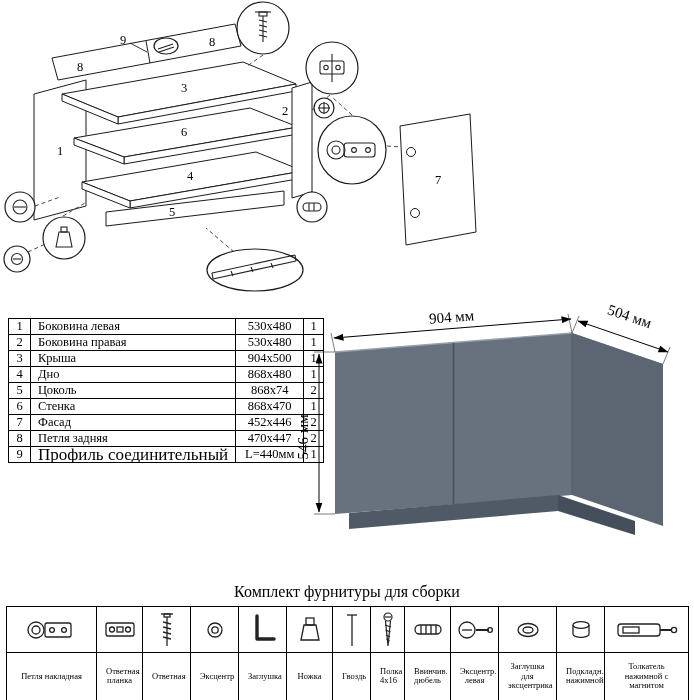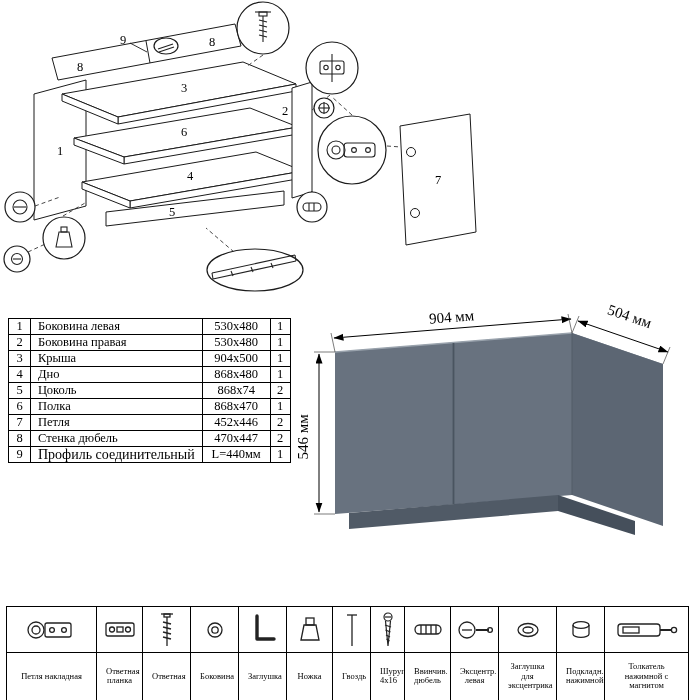--- a/index.html
+++ b/index.html
@@ -174,39 +174,39 @@
           <td class="c">1</td>
         </tr>
     <tr>
           <td class="c">5</td>
           <td>Цоколь</td>
           <td class="c">868x74</td>
           <td class="c">2</td>
         </tr>
     <tr>
           <td class="c">6</td>
-          <td>Полка</td>
+          <td>Стенка</td>
           <td class="c">868x470</td>
           <td class="c">1</td>
         </tr>
     <tr>
           <td class="c">7</td>
-          <td>Петля</td>
+          <td>Фасад</td>
           <td class="c">452x446</td>
           <td class="c">2</td>
         </tr>
     <tr>
           <td class="c">8</td>
-          <td>Стенка дюбель</td>
+          <td>Петля задняя</td>
           <td class="c">470x447</td>
           <td class="c">2</td>
         </tr>
     <tr>
           <td class="c">9</td>
-          <td style="font-size:14px">Профиль соединительный</td>
+          <td style="font-size:17px">Профиль соединительный</td>
           <td class="c">L=440мм</td>
           <td class="c">1</td>
         </tr>
   </tbody>
     </table>
 
   <svg class="abs" style="left:295px;top:282px" width="399" height="300" viewBox="0 0 399 300">
     <defs>
       <marker id="arr" markerWidth="11" markerHeight="8" refX="9.5" refY="3.5" orient="auto-start-reverse" markerUnits="userSpaceOnUse">
         <path d="M0,0 L10,3.5 L0,7 Z" fill="#000"></path>
@@ -234,20 +234,21 @@
       <line x1="40" y1="70" x2="19" y2="70"></line>
         <line x1="40" y1="232" x2="19" y2="232"></line>
     </g>
     <g font-size="15" fill="#000" text-anchor="middle">
       <text x="157" y="40" transform="rotate(-4.6 157 40)">904 мм</text>
       <text x="333" y="39" transform="rotate(18.8 333 39)">504 мм</text>
       <text x="13" y="155" transform="rotate(-90 13 155)">546 мм</text>
     </g>
   </svg>
 
+  <div class="hw-title">Комплект фурнитуры для сборки</div>
 
   <table class="hw">
     <colgroup>
       <col style="width:90px">
         <col style="width:46px">
         <col style="width:48px">
         <col style="width:48px">
       <col style="width:48px">
         <col style="width:46px">
         <col style="width:38px">
@@ -359,25 +360,25 @@
           <rect x="11" y="18" width="16" height="6"></rect>
           <line x1="48" y1="21" x2="60" y2="21" stroke-width="2"></line>
               <circle cx="62" cy="21" r="2.6"></circle>
         </svg>
       </td>
     </tr>
     <tr>
       <td class="label-cell">Петля накладная</td>
       <td class="label-cell">Ответная планка</td>
       <td class="label-cell">Ответная</td>
-      <td class="label-cell">Боковина</td>
+      <td class="label-cell">Эксцентр</td>
       <td class="label-cell">Заглушка</td>
       <td class="label-cell">Ножка</td>
       <td class="label-cell">Гвоздь</td>
-      <td class="label-cell">Шуруп 4x16</td>
+      <td class="label-cell">Полка 4x16</td>
       <td class="label-cell">Ввинчив. дюбель</td>
       <td class="label-cell">Эксцентр. левая</td>
       <td class="label-cell">Заглушка для эксцентрика</td>
       <td class="label-cell">Подкладн. нажимной.</td>
       <td class="label-cell">Толкатель нажимной с магнитом</td>
     </tr>
     <tr>
       <td class="count-cell">4</td>
       <td class="count-cell">4</td>
       <td class="count-cell">8</td>

